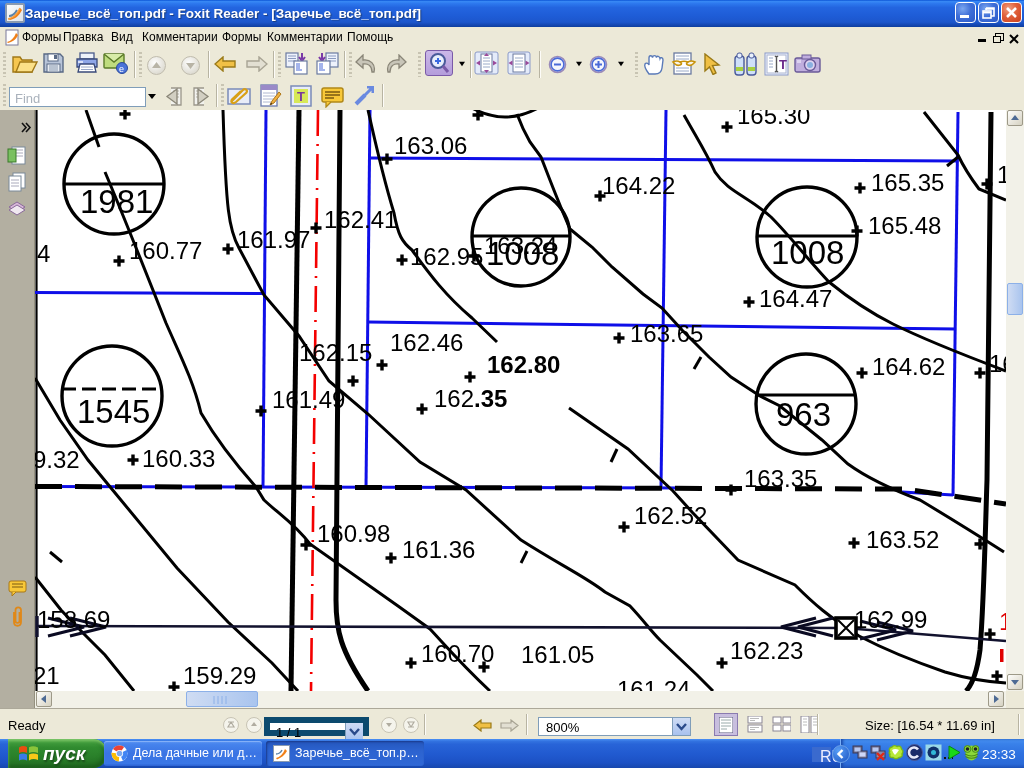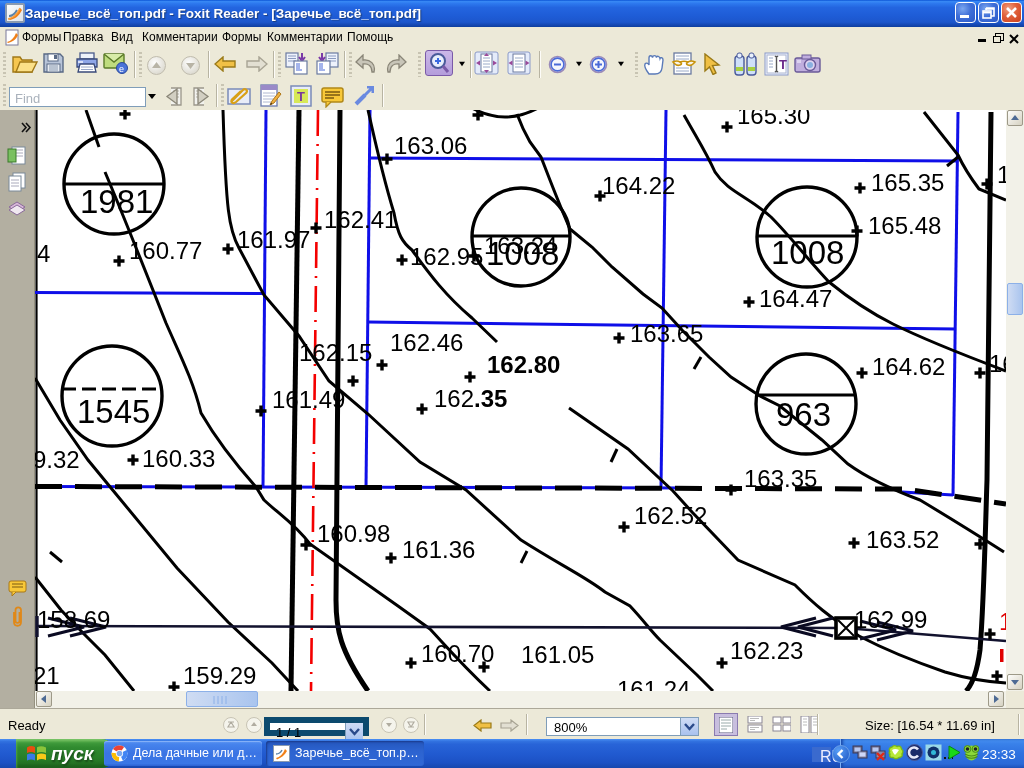--- a/index.html
+++ b/index.html
@@ -513,21 +513,21 @@
           <path d="M4,9 H10 M7,9 L4,4 H10 L7,9" stroke="#b0aca0" stroke-width="1.2" fill="none"></path>
         </svg></div>
     <div class="sep abs" style="left:424px;top:5px;height:21px;"></div>
     <svg class="abs" style="left:473px;top:10px;" width="19" height="13" viewBox="0 0 19 13">
         <path d="M8,1 L8,4 L18,4 L18,9 L8,9 L8,12 L1,6.5 Z" fill="#f0c045" stroke="#9a7a18" stroke-width="1.2"></path>
       </svg>
     <svg class="abs" style="left:500px;top:10px;" width="19" height="13" viewBox="0 0 19 13">
         <path d="M11,1 L11,4 L1,4 L1,9 L11,9 L11,12 L18,6.5 Z" fill="#e2dfd2" stroke="#a8a494" stroke-width="1.2"></path>
       </svg>
     <div class="sep abs" style="left:526px;top:5px;height:21px;"></div>
-    <div class="abs" style="left:538px;top:8px;width:153px;height:19px;background:#fff;border:1px solid #7f9db9;box-sizing:border-box;margin-left:8px;">
+    <div class="abs" style="left:538px;top:8px;width:153px;height:19px;background:#fff;border:1px solid #7f9db9;box-sizing:border-box;">
       <span style="position:absolute;left:7px;top:2px;font-size:13px;">800%</span>
       <div style="position:absolute;right:0;top:0;width:17px;height:17px;background:linear-gradient(180deg,#cfdcf5,#a9c2ee);border-left:1px solid #7f9db9;">
           <svg style="position:absolute;left:3px;top:5px" width="11" height="8" viewBox="0 0 11 8">
             <path d="M1,1 L5.5,6 L10,1" stroke="#2a4a8a" stroke-width="2.4" fill="none"></path>
           </svg>
         </div>
     </div>
     <div class="abs" style="left:714px;top:4px;width:24px;height:23px;background:#c8bede;border:1px solid #8a7ab0;box-sizing:border-box;">
         <svg style="position:absolute;left:4px;top:3px" width="14" height="16" viewBox="0 0 14 16">
           <rect x="0" y="0" width="14" height="16" fill="#fff" stroke="#55557a"></rect>
@@ -548,21 +548,21 @@
     <svg class="abs" style="left:800px;top:7px;" width="19" height="17" viewBox="0 0 19 17">
         <rect x="1" y="0" width="8" height="17" fill="#fff" stroke="#8a8694"></rect>
         <rect x="11" y="0" width="8" height="17" fill="#fff" stroke="#8a8694"></rect>
         <path d="M3,3 H7 M3,6 H7 M3,9 H7 M13,3 H17 M13,6 H17 M13,9 H17" stroke="#bbb"></path>
       </svg>
     <div class="sep abs" style="left:817px;top:5px;height:21px;"></div>
     <span class="txt" style="left:820px;top:9px;margin-left:45px;">Size: [16.54 * 11.69 in]</span>
     <div class="sep abs" style="left:1018px;top:5px;height:21px;"></div>
   </div>
   <div id="taskbar" class="abs">
-    <div class="abs" style="left:16px;top:0;width:99px;height:29px;border-radius:0 14px 14px 0;background:linear-gradient(180deg,#5aaa48 0%,#3f9a3b 12%,#2f8a2f 30%,#2a802a 60%,#257525 85%,#1e651e 100%);box-shadow:inset 0 2px 3px #7cc86a, inset -3px -2px 5px #1a5c1a;">
+    <div class="abs" style="left:8px;top:0;width:99px;height:29px;border-radius:0 14px 14px 0;background:linear-gradient(180deg,#5aaa48 0%,#3f9a3b 12%,#2f8a2f 30%,#2a802a 60%,#257525 85%,#1e651e 100%);box-shadow:inset 0 2px 3px #7cc86a, inset -3px -2px 5px #1a5c1a;">
       <svg class="abs" style="left:10px;top:5px;" width="21" height="19" viewBox="0 0 21 19">
           <path d="M1,3.5 Q5,1 9,3 L9,9 Q5,7 1,9 Z" fill="#e84e10"></path>
           <path d="M11,3.3 Q15,1 20,3.5 L20,9 Q15,7 11,9 Z" fill="#8ac43a"></path>
           <path d="M1,10.5 Q5,8.5 9,10.5 L9,16.5 Q5,14.5 1,16.5 Z" fill="#3a7ae8"></path>
           <path d="M11,10.5 Q15,8.5 20,10.5 L20,16 Q15,14 11,16.5 Z" fill="#f8c818"></path>
         </svg>
       <span class="abs" style="left:35px;top:4px;color:#fff;font-size:19px;font-weight:bold;font-style:italic;text-shadow:1px 2px 2px #1a4a1a;">пуск</span>
     </div>
     <div class="abs" style="left:104px;top:2px;width:158px;height:25px;border-radius:3px;background:linear-gradient(180deg,#5590f2 0%,#4582ec 15%,#3a74e4 50%,#3a77e6 90%,#2c62d2 100%);box-shadow:inset 0 1px 1px #8ab4f8;">
       <svg class="abs" style="left:7px;top:4px;" width="17" height="17" viewBox="0 0 17 17">

